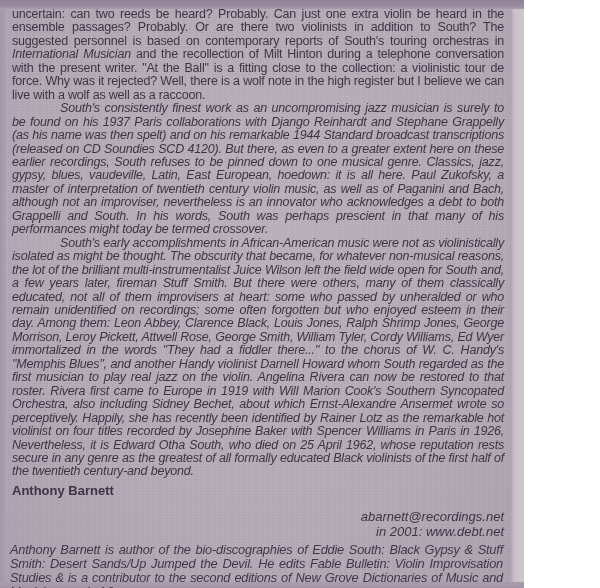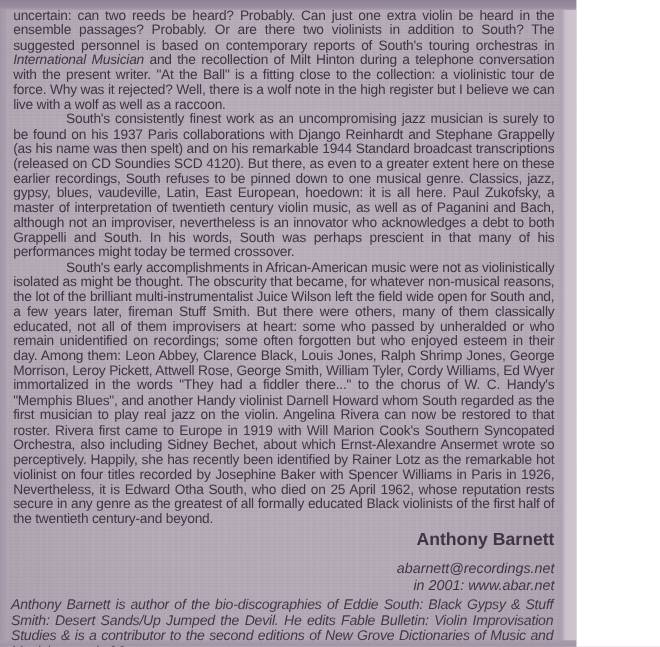--- a/index.html
+++ b/index.html
@@ -47,25 +47,25 @@
     position: absolute;
     left: 12px;
     right: 20px;
     top: 8px;
     font-size: 12.5px;
     line-height: 13.45px;
     letter-spacing: -0.2px;
     text-align: justify;
   }
   .para { margin: 0; }
-  .para.indent { text-indent: 48px; }
+  .para.indent { text-indent: 48px; font-style: italic; }
   #signature {
-    text-align: right;
+    text-align: left;
     font-weight: bold;
-    font-size: 16px;
+    font-size: 13px;
     margin-top: 5px;
     letter-spacing: 0;
   }
   #contact {
     text-align: right;
     font-style: italic;
     font-size: 13px;
     line-height: 14.5px;
     margin-top: 13px;
     letter-spacing: 0;
@@ -94,18 +94,18 @@
 
   <div id="notes-text">
     <div id="paragraphs">
         <div class="para">uncertain: can two reeds be heard? Probably. Can just one extra violin be heard in the ensemble passages? Probably. Or are there two violinists in addition to South? The suggested personnel is based on contemporary reports of South's touring orchestras in <i>International Musician</i> and the recollection of Milt Hinton during a telephone conversation with the present writer. "At the Ball" is a fitting close to the collection: a violinistic tour de force. Why was it rejected? Well, there is a wolf note in the high register but I believe we can live with a wolf as well as a raccoon.</div>
         <div class="para indent">South's consistently finest work as an uncompromising jazz musician is surely to be found on his 1937 Paris collaborations with Django Reinhardt and Stephane Grappelly (as his name was then spelt) and on his remarkable 1944 Standard broadcast transcriptions (released on CD Soundies SCD 4120). But there, as even to a greater extent here on these earlier recordings, South refuses to be pinned down to one musical genre. Classics, jazz, gypsy, blues, vaudeville, Latin, East European, hoedown: it is all here. Paul Zukofsky, a master of interpretation of twentieth century violin music, as well as of Paganini and Bach, although not an improviser, nevertheless is an innovator who acknowledges a debt to both Grappelli and South. In his words, South was perhaps prescient in that many of his performances might today be termed crossover.</div>
         <div class="para indent">South's early accomplishments in African-American music were not as violinistically isolated as might be thought. The obscurity that became, for whatever non-musical reasons, the lot of the brilliant multi-instrumentalist Juice Wilson left the field wide open for South and, a few years later, fireman Stuff Smith. But there were others, many of them classically educated, not all of them improvisers at heart: some who passed by unheralded or who remain unidentified on recordings; some often forgotten but who enjoyed esteem in their day. Among them: Leon Abbey, Clarence Black, Louis Jones, Ralph Shrimp Jones, George Morrison, Leroy Pickett, Attwell Rose, George Smith, William Tyler, Cordy Williams, Ed Wyer immortalized in the words "They had a fiddler there..." to the chorus of W. C. Handy's "Memphis Blues", and another Handy violinist Darnell Howard whom South regarded as the first musician to play real jazz on the violin. Angelina Rivera can now be restored to that roster. Rivera first came to Europe in 1919 with Will Marion Cook's Southern Syncopated Orchestra, also including Sidney Bechet, about which Ernst-Alexandre Ansermet wrote so perceptively. Happily, she has recently been identified by Rainer Lotz as the remarkable hot violinist on four titles recorded by Josephine Baker with Spencer Williams in Paris in 1926, Nevertheless, it is Edward Otha South, who died on 25 April 1962, whose reputation rests secure in any genre as the greatest of all formally educated Black violinists of the first half of the twentieth century-and beyond.</div>
       </div>
     <div id="signature">Anthony Barnett</div>
     <div id="contact">
       <div>abarnett@recordings.net</div>
-      <div>in 2001: www.abar.net</div>
+      <div>in 2001: www.debt.net</div>
     </div>
   </div>
 
   <div id="bio-note">Anthony Barnett is author of the bio-discographies of Eddie South: Black Gypsy &amp; Stuff Smith: Desert Sands/Up Jumped the Devil. He edits Fable Bulletin: Violin Improvisation Studies &amp; is a contributor to the second editions of New Grove Dictionaries of Music and Musicians and of Jazz.</div>
 </div>
 
 </body></html>

